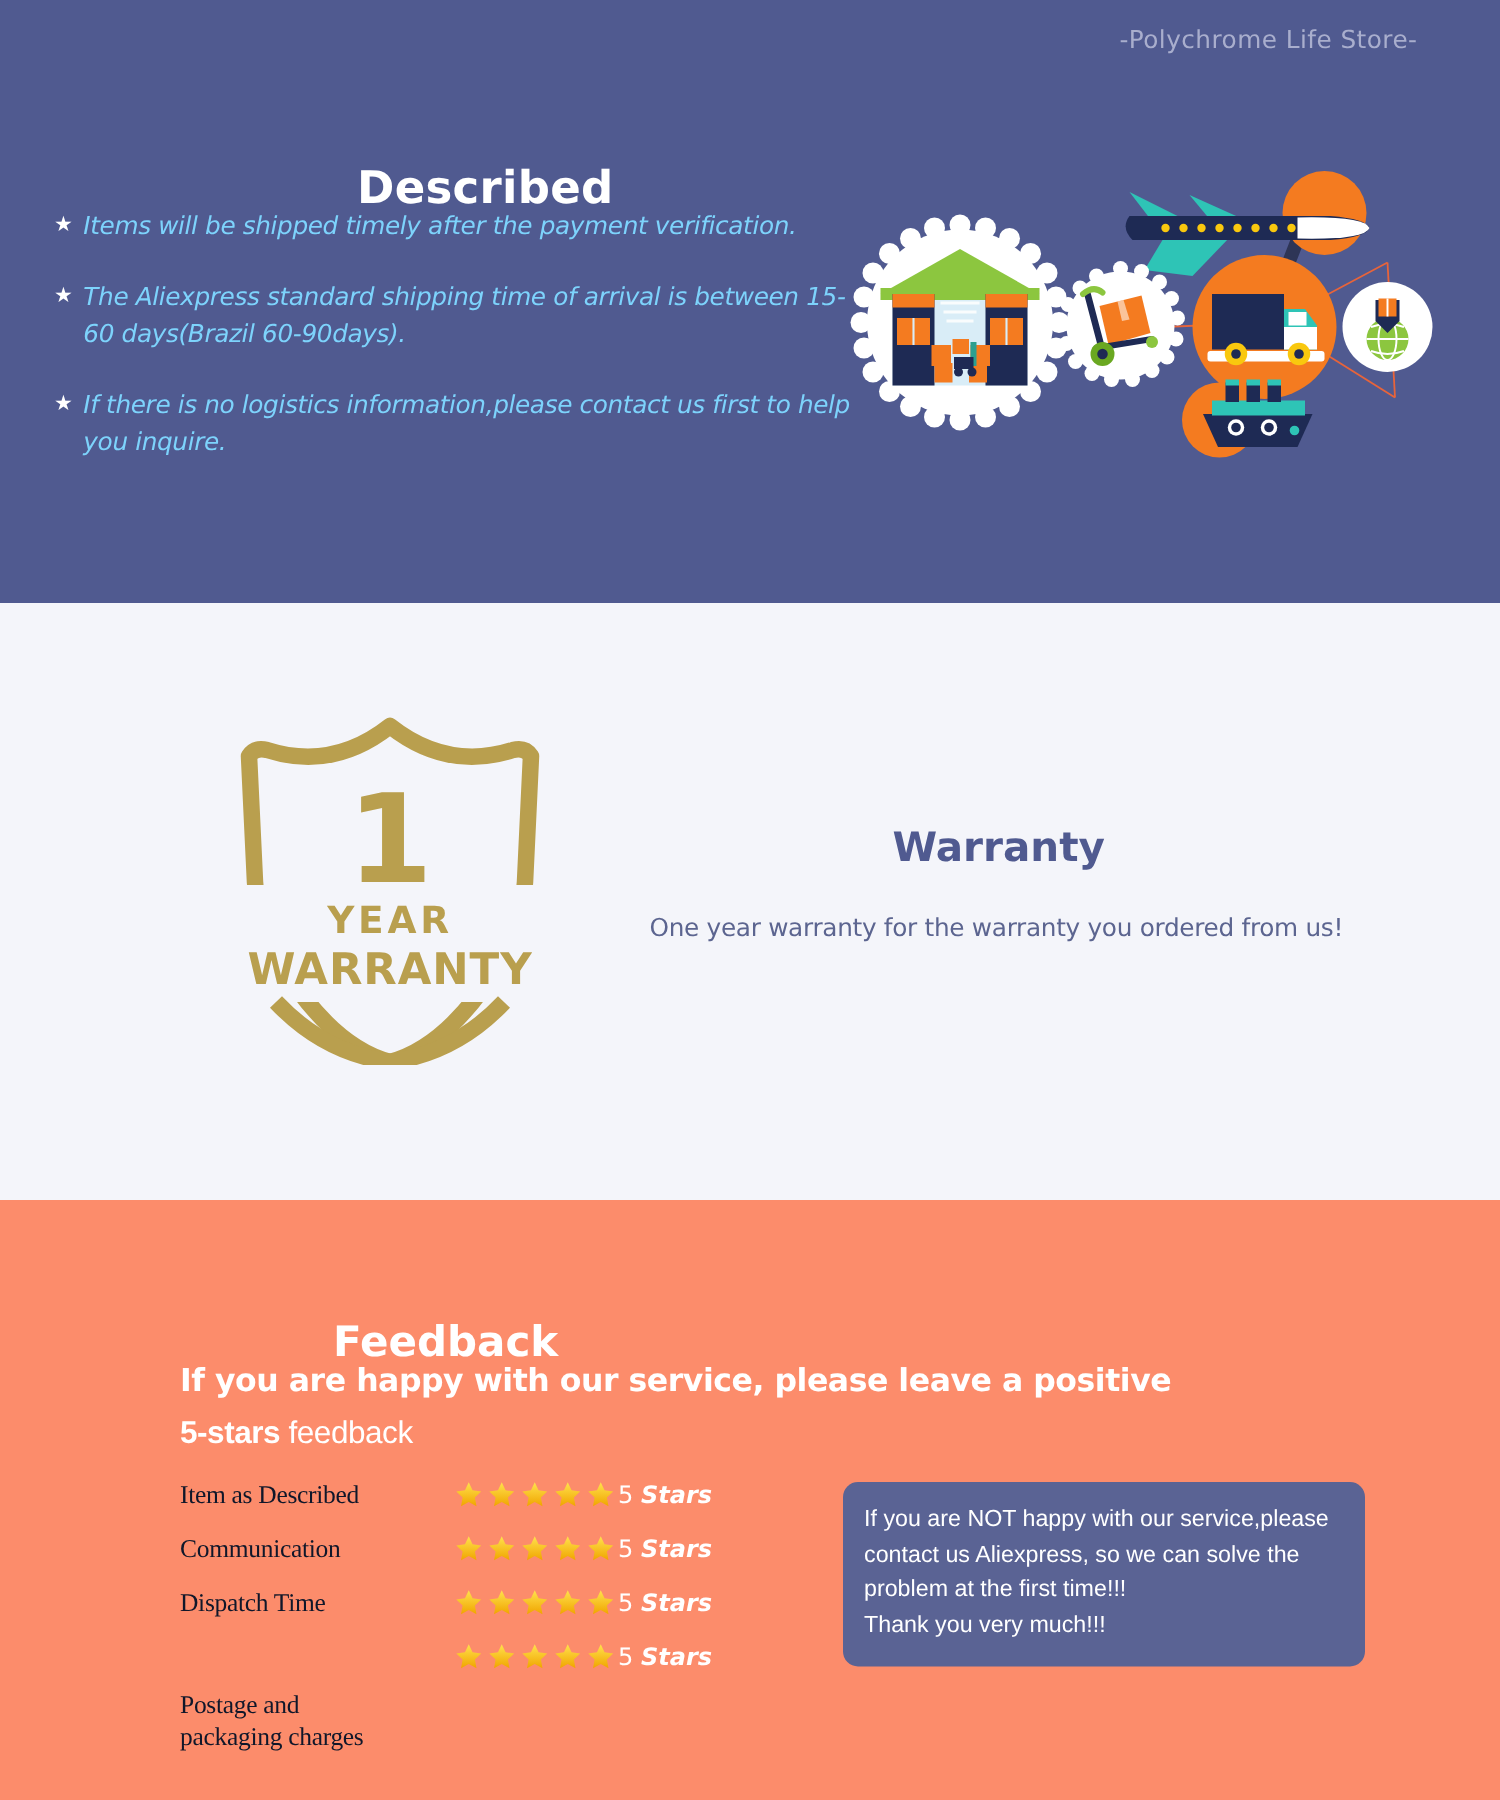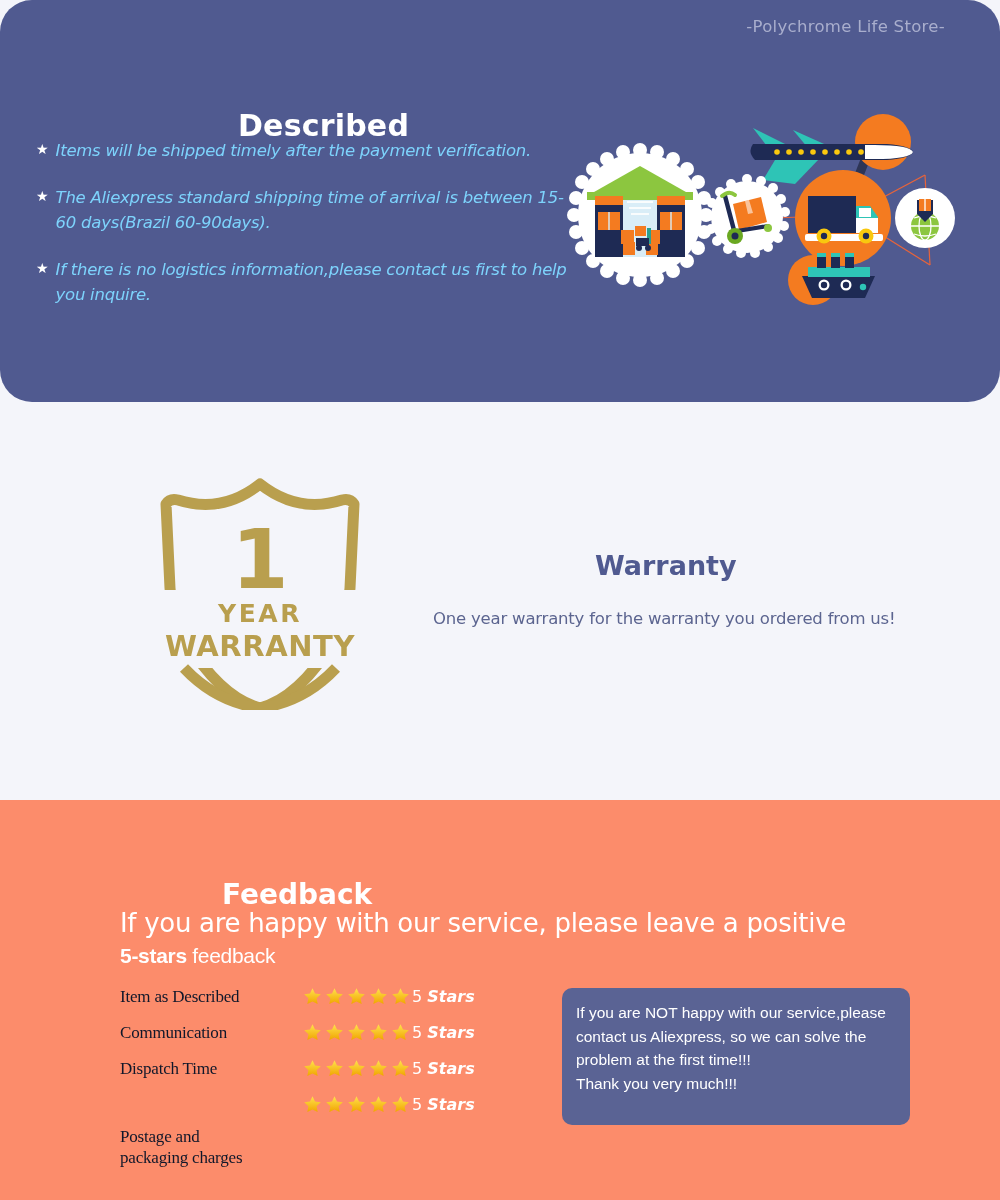--- a/index.html
+++ b/index.html
@@ -19,21 +19,20 @@
     height: 1200px;
   }
 
   
   .shipment-section {
     position: relative;
     width: 1000px;
     height: 402px;
     background: #505a90;
     overflow: hidden;
-    border-radius: 32px;
   }
   .store-name {
     position: absolute;
     top: 17px;
     right: 55px;
     font-size: 16.5px;
     color: #a9aecd;
     letter-spacing: 0.3px;
     font-family: "DejaVu Sans", sans-serif;
     white-space: nowrap;
@@ -134,25 +133,26 @@
     top: 855px;
     font-size: 28px;
     font-weight: bold;
     color: #ffffff;
     font-family: "DejaVu Sans", sans-serif;
   }
   .feedback-line1 {
     position: absolute;
     left: 120px;
     top: 908px;
-    font-size: 26px;
+    font-size: 21px;
     color: #ffffff;
     font-family: "DejaVu Sans", sans-serif;
     letter-spacing: -0.3px;
     white-space: nowrap;
+    font-weight: bold;
   }
   .feedback-line2 {
     position: absolute;
     left: 120px;
     top: 944px;
     font-size: 21px;
     color: #ffffff;
     font-family: Liberation Sans, sans-serif;
     letter-spacing: -0.3px;
     white-space: nowrap;
@@ -199,21 +199,21 @@
   .rating-count .unit {
     font-weight: bold;
     font-style: italic;
   }
 
   .callout {
     position: absolute;
     left: 562px;
     top: 988px;
     width: 348px;
-    height: 137px;
+    height: 123px;
     background: #5a6394;
     border-radius: 10px;
     box-sizing: border-box;
     padding: 13px 14px 0 14px;
   }
   .callout-text {
     color: #ffffff;
     font-size: 15.5px;
     line-height: 23.5px;
     font-family: "Liberation Sans", sans-serif;

